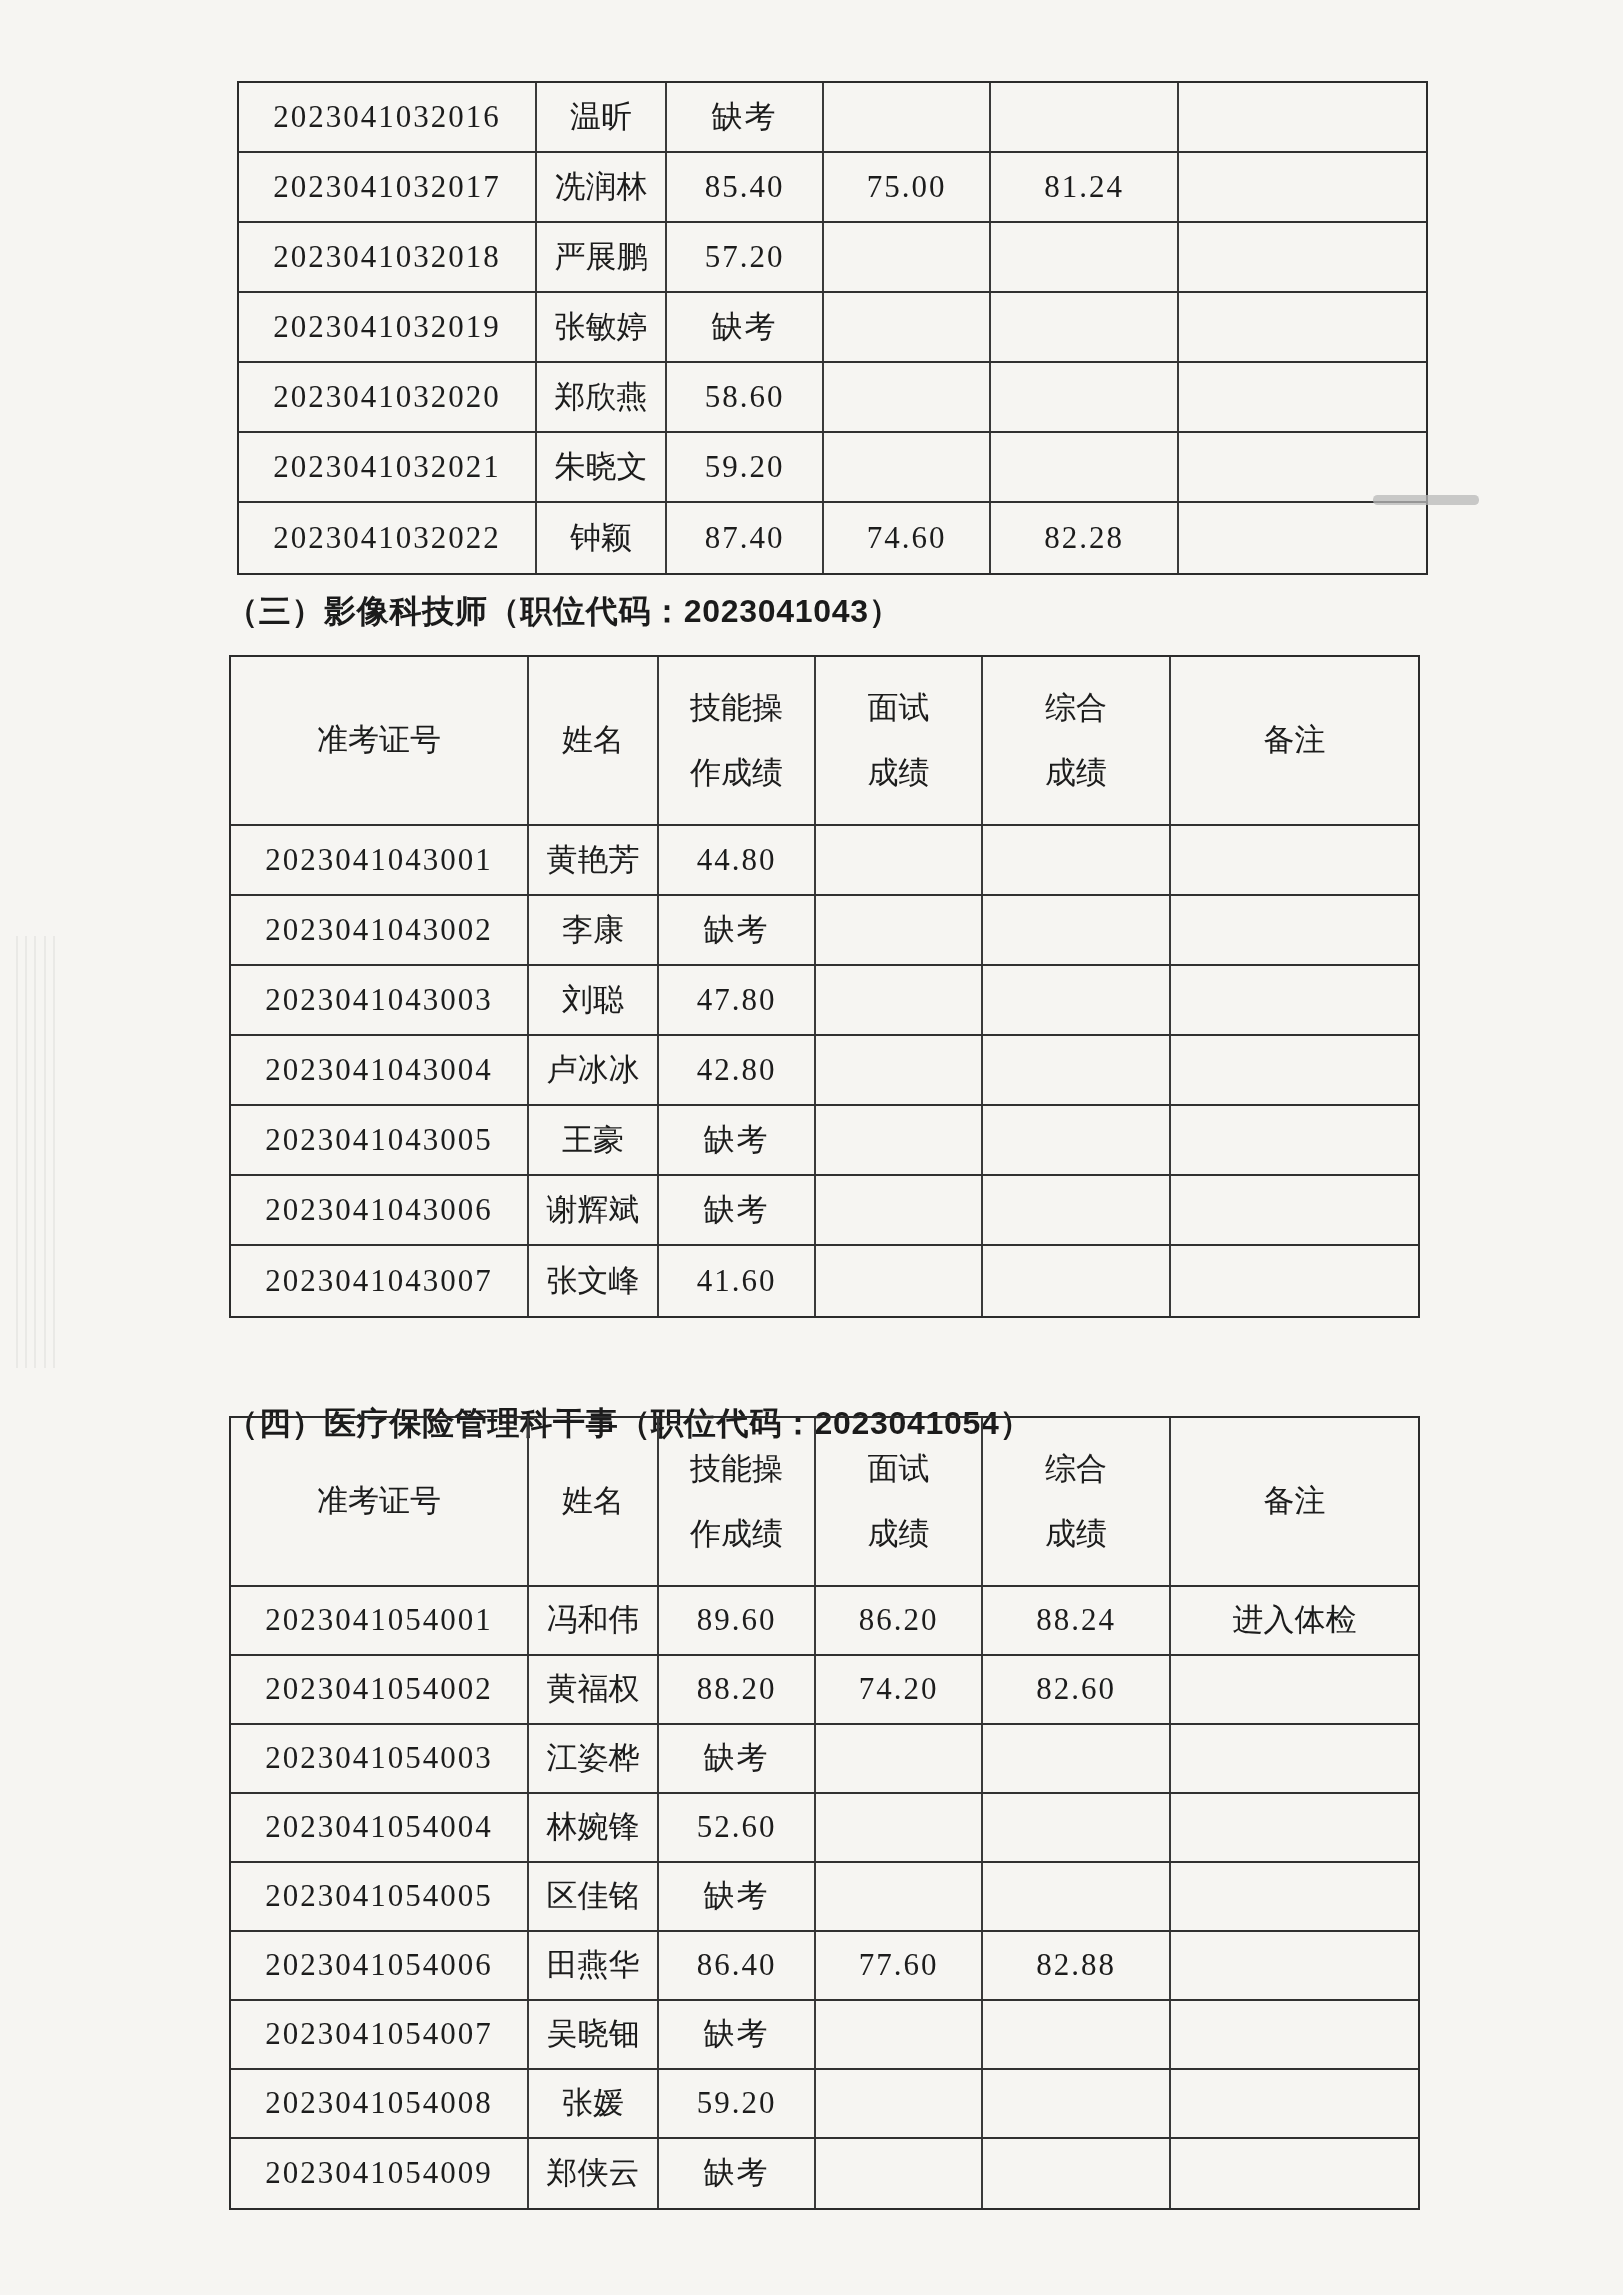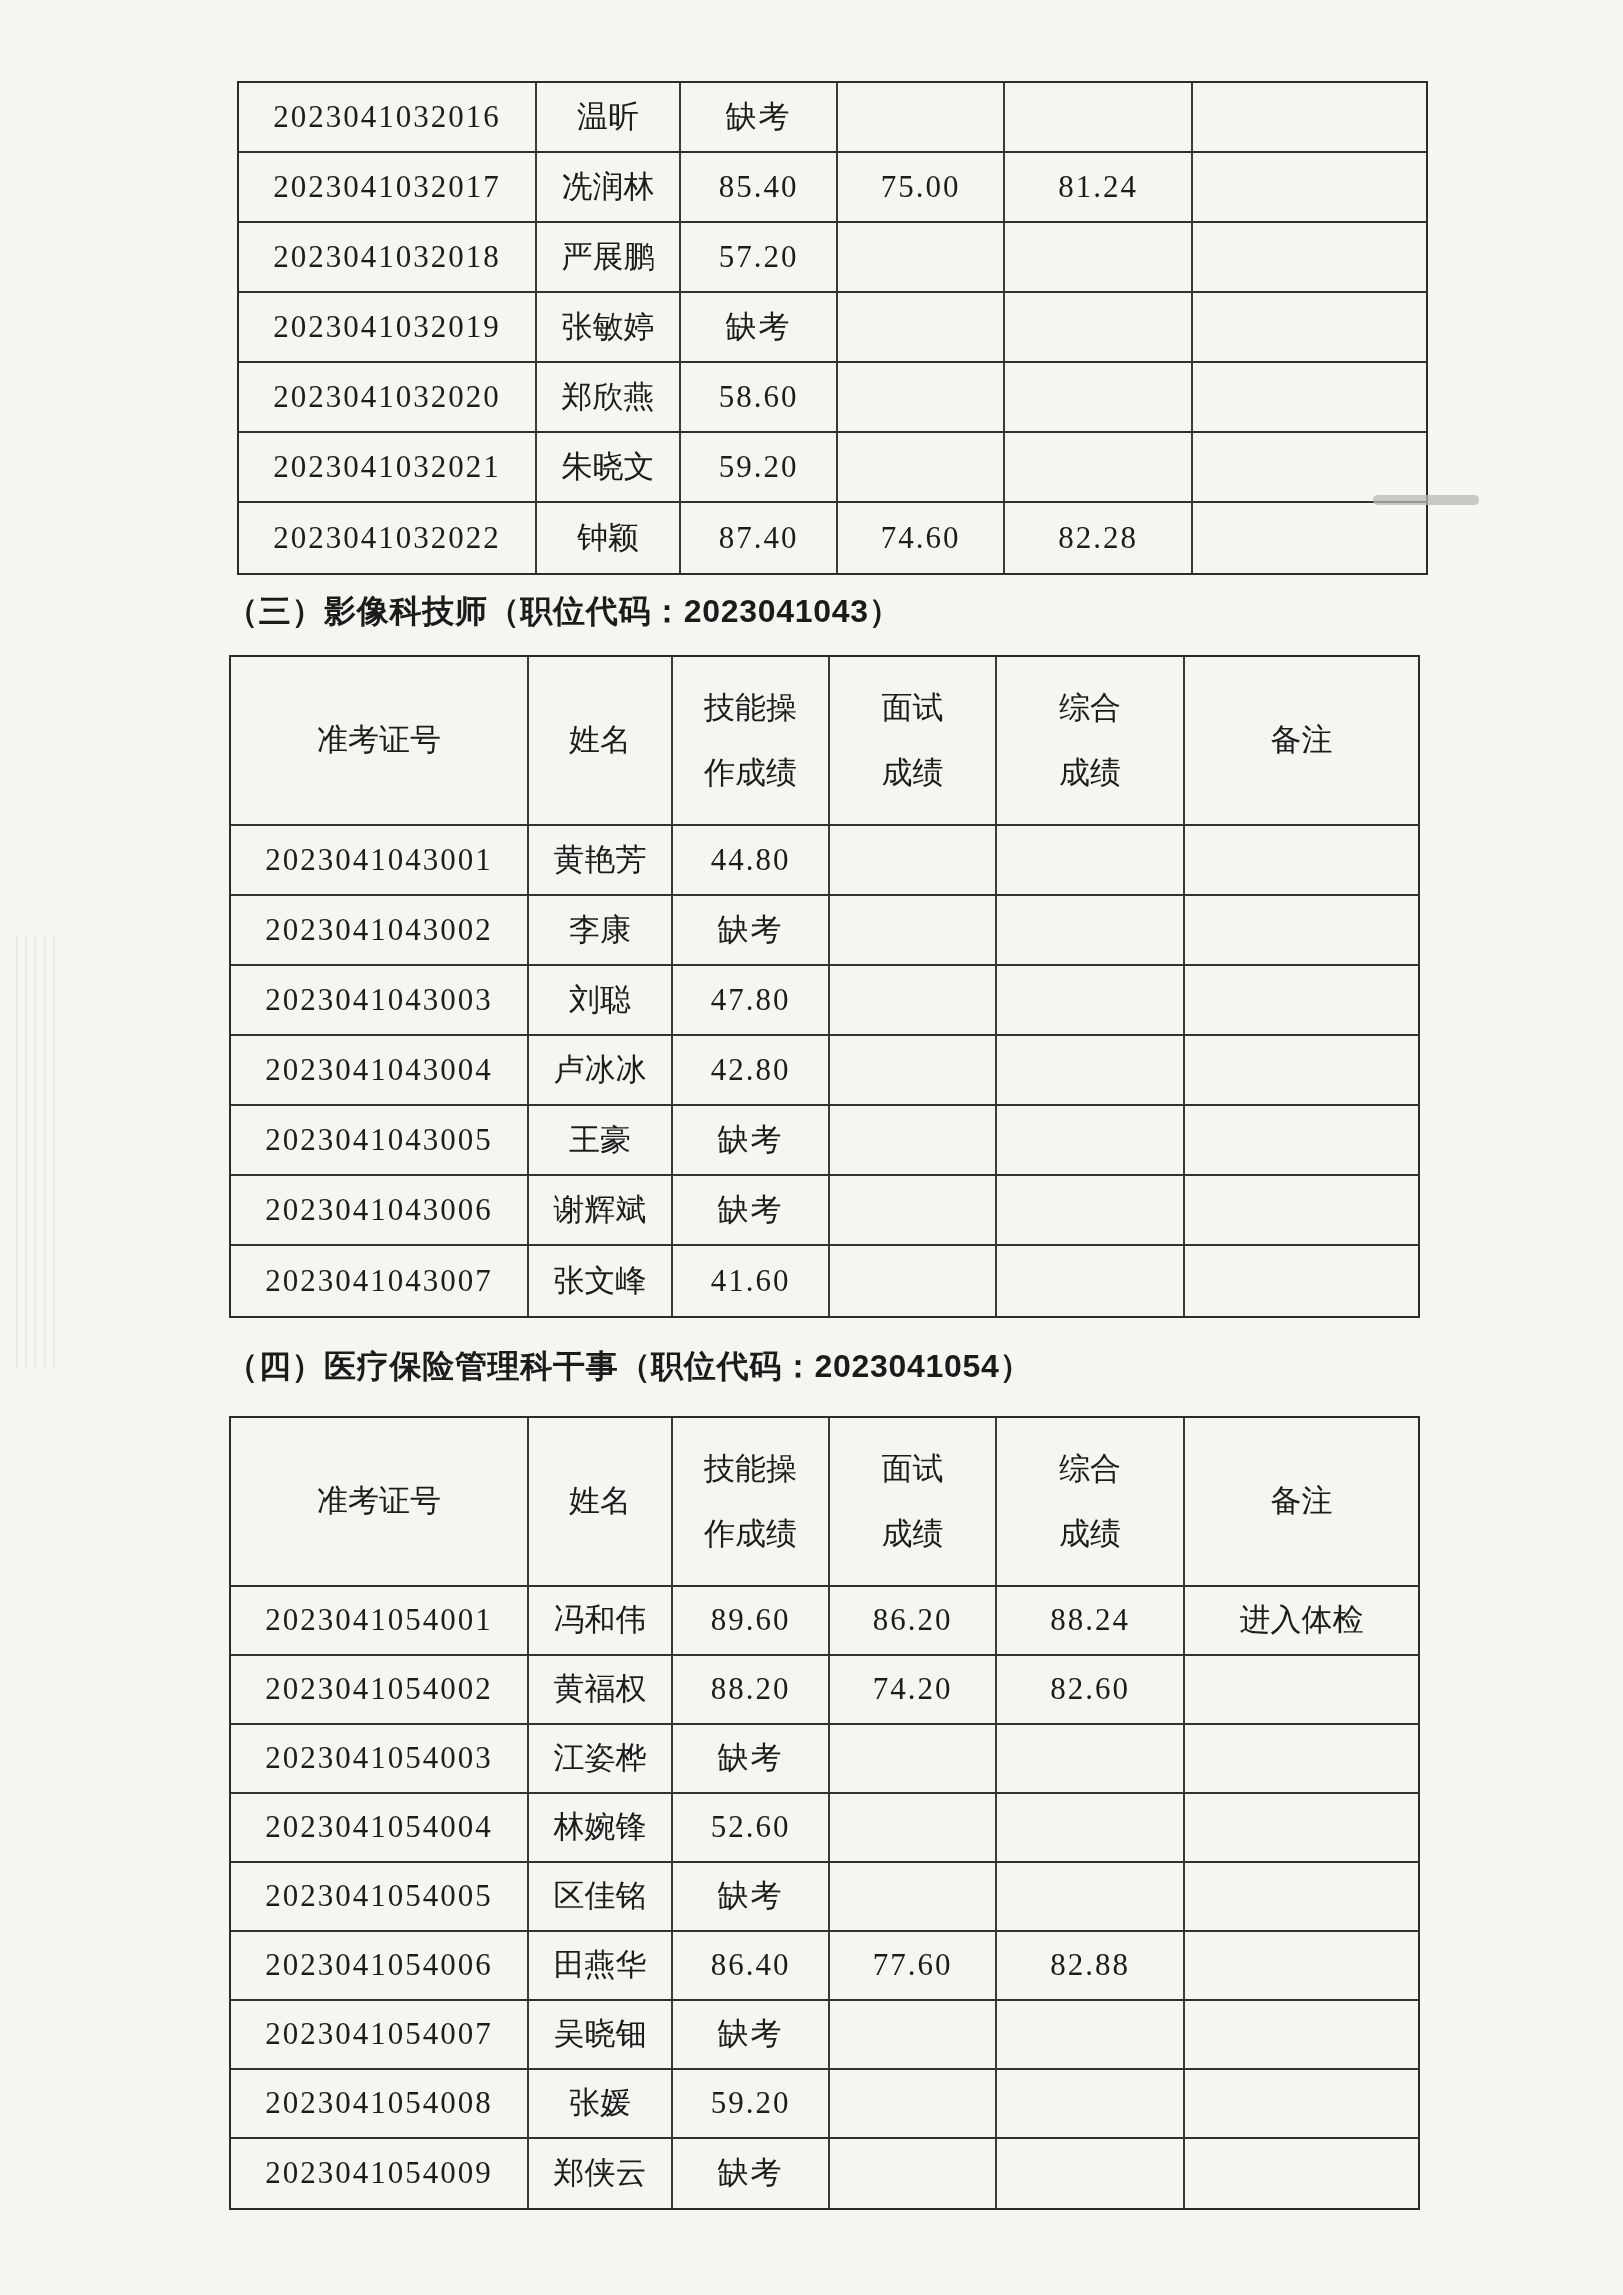--- a/index.html
+++ b/index.html
@@ -17,21 +17,21 @@
     border:2.6px solid #2c2c2c;box-sizing:border-box;
   }
   .tr{display:flex;height:70px;border-bottom:2.6px solid #313131;box-sizing:border-box;}
   .tr:last-child{border-bottom:none;}
   .td,.th{
     display:flex;align-items:center;justify-content:center;
     box-sizing:border-box;border-right:2px solid #3a3a3a;
     font-size:31px;line-height:1.1;white-space:nowrap;overflow:hidden;
   }
   .c1{width:298px;}
-  .c2{width:144px;}
+  .c2{width:130px;}
   .c3{width:157px;}
   .c4{width:167px;}
   .c5{width:188px;}
   .c6{flex:1;border-right:none;}
   .num{letter-spacing:2px;}
   .tr.head{height:169px;}
   .th.two{flex-direction:column;gap:30px;}
   #t1{top:81px;margin-left:8px;}
   #t2{top:655px;}
   #t3{top:1416px;}
@@ -40,21 +40,21 @@
 
   
   .heading{
     position:absolute;left:226px;height:54px;
     display:flex;align-items:center;
     font-family:"Liberation Sans","DejaVu Sans",sans-serif;
     font-weight:700;font-size:32px;letter-spacing:0.7px;color:#1b1b1b;
     white-space:nowrap;
   }
   #h3{top:585px;}
-  #h4{top:1340px;}
+  #h4{top:1397px;}
 
   
   .smudge{
     position:absolute;left:1373px;top:495px;width:106px;height:9.8px;
     background:#b8b8b8;opacity:.75;border-radius:4.6px;
   }
   .streaks{
     position:absolute;left:16.4px;top:936px;width:46px;height:432px;
     background:repeating-linear-gradient(90deg,rgba(0,0,0,0.05) 0 2px,transparent 2px 9.2px);
   }

